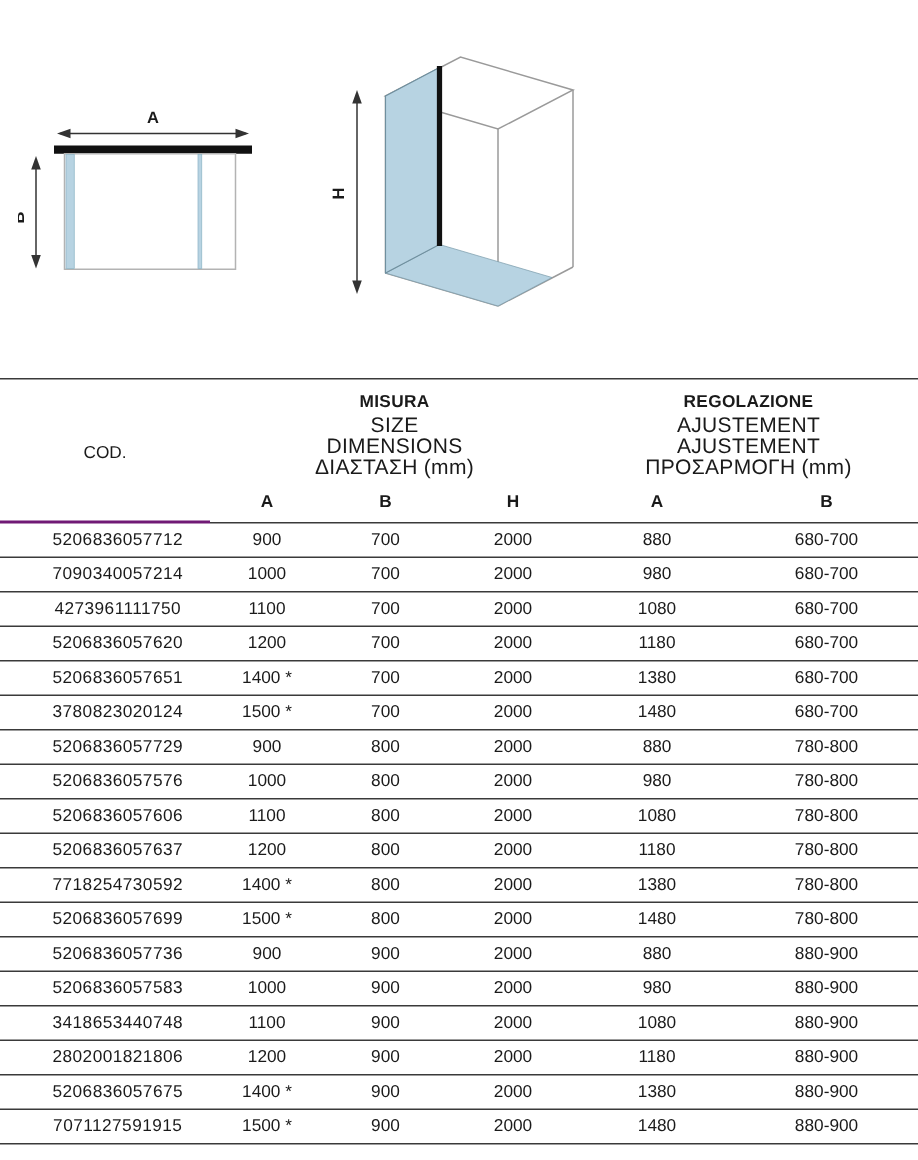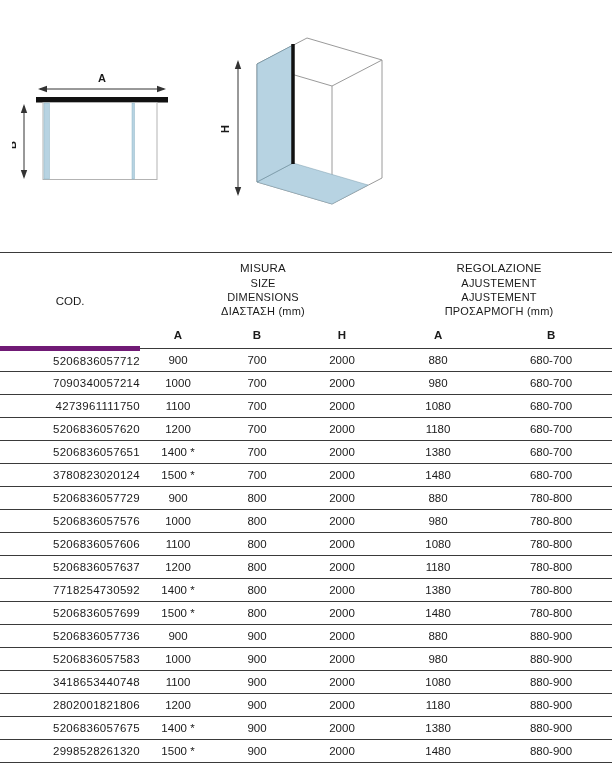--- a/index.html
+++ b/index.html
@@ -28,38 +28,38 @@
   .group-row th {
     border-top:1.5px solid #3a3a3a;
     padding:8px 0 4px 0;
     text-align:center;
     font-weight:normal;
   }
   .cod-th {
     font-weight:bold;
     font-size:11.5px;
     text-align:center;
-    border-bottom:5px solid #701a75;
-  }
-  .g-title { font-size:11.5px; font-weight:normal; line-height:15px; letter-spacing:.2px; }
-  .g-sub   { font-size:11px; font-weight:normal; line-height:14px; letter-spacing:.2px; }
+    border-bottom:2px solid #701a75;
+  }
+  .g-title { font-size:11.5px; font-weight:bold; line-height:15px; letter-spacing:.2px; }
+  .g-sub   { font-size:14px; font-weight:normal; line-height:14px; letter-spacing:.2px; }
   .sub-row th {
     font-size:11.5px; font-weight:bold;
     height:26px; text-align:center;
     border-bottom:1px solid #3a3a3a;
   }
   .spec-table tbody td {
     font-size:11.5px;
     height:23px;
     text-align:center;
     border-bottom:1px solid #3a3a3a;
     white-space:nowrap;
   }
   .spec-table tbody td.cod-cell {
-    text-align:right;
+    text-align:center;
     padding-left:17px;
     letter-spacing:.3px;
   }
 </style>
 </head>
 <body>
 
 <div class="page">
 
   <div class="diagrams">
@@ -282,21 +282,21 @@
         </tr>
         <tr>
           <td class="cod-cell">5206836057675</td>
           <td>1400 *</td>
           <td>900</td>
           <td>2000</td>
           <td>1380</td>
           <td>880-900</td>
         </tr>
         <tr>
-          <td class="cod-cell">2998528261320</td>
+          <td class="cod-cell">7071127591915</td>
           <td>1500 *</td>
           <td>900</td>
           <td>2000</td>
           <td>1480</td>
           <td>880-900</td>
         </tr>
       </tbody>
   </table>
 
 </div>

